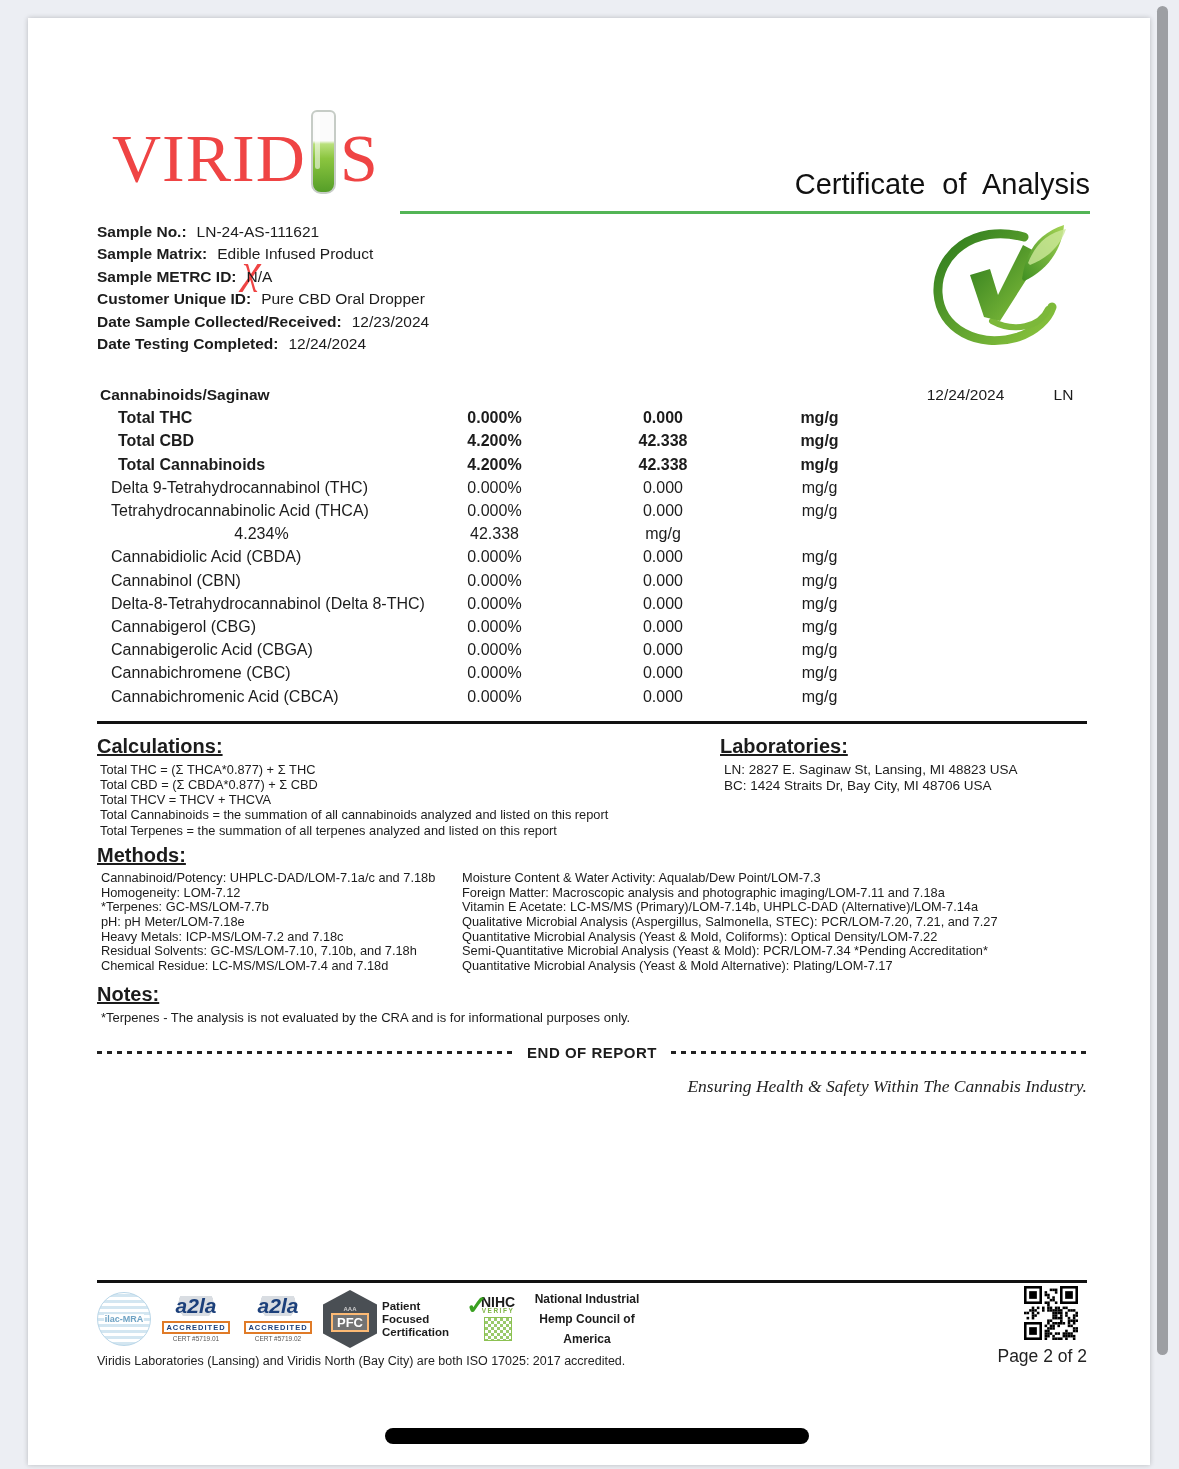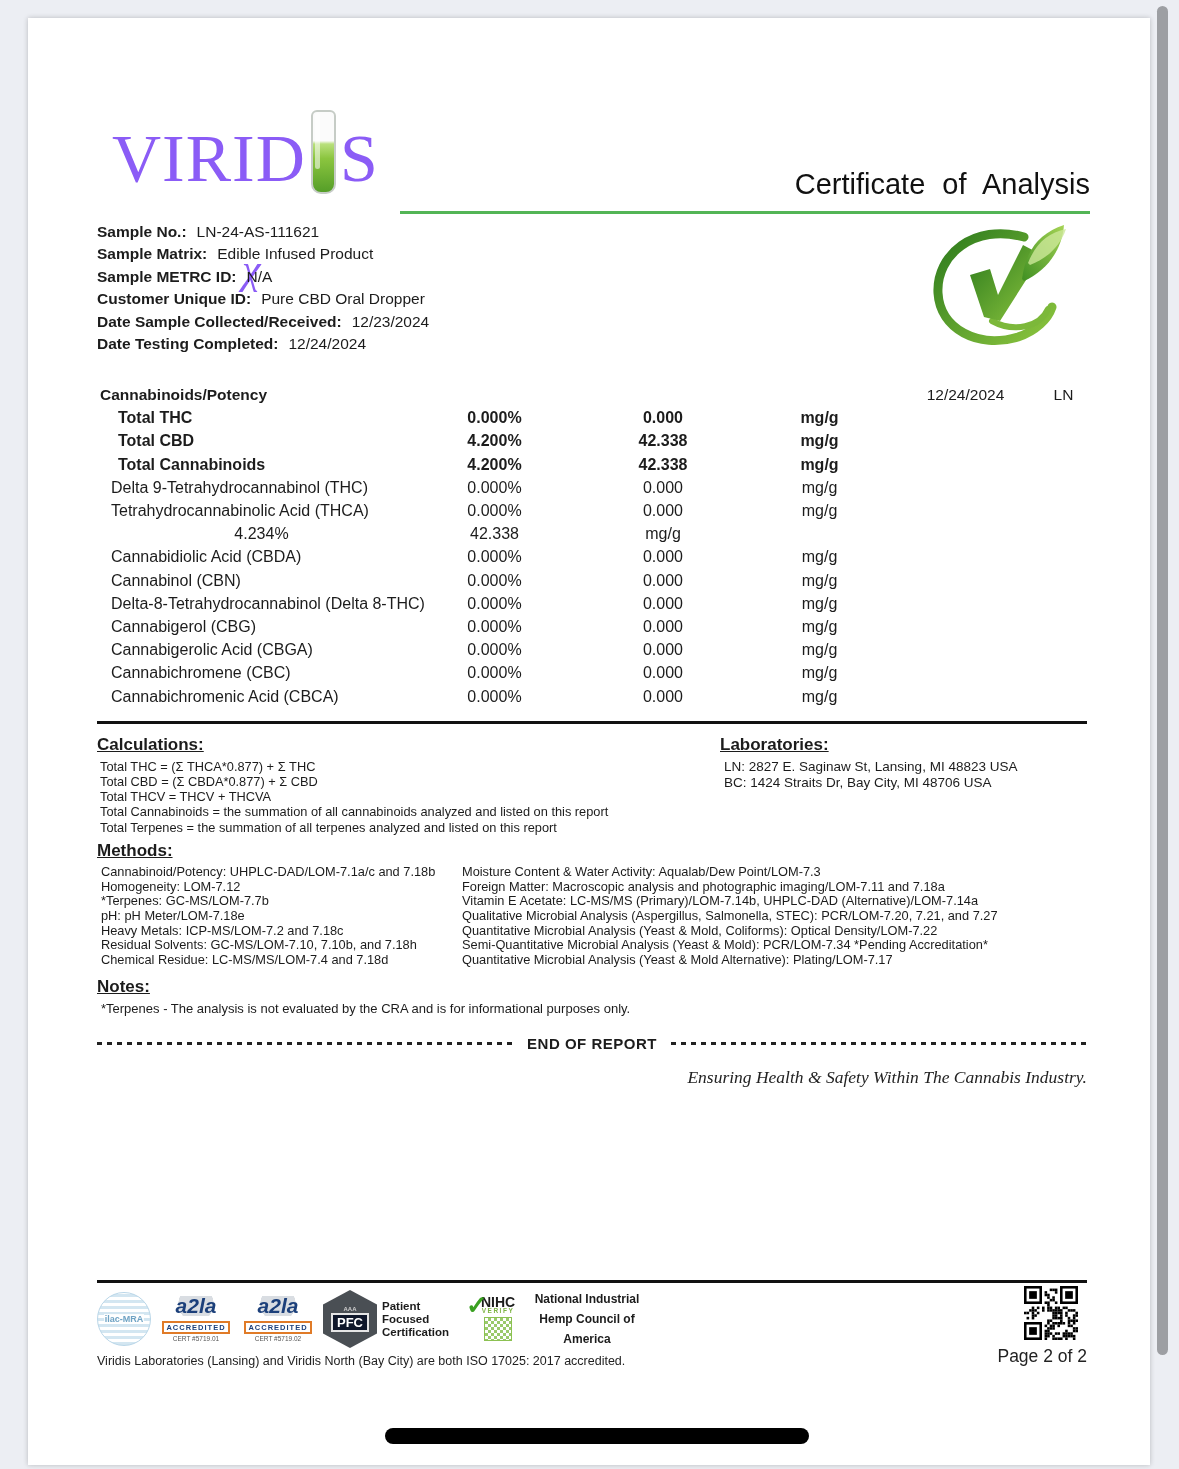--- a/index.html
+++ b/index.html
@@ -1,21 +1,21 @@
 <!DOCTYPE html>
 <html><head>
 <meta charset="utf-8">
 <style>
   html,body{margin:0;padding:0;width:1179px;height:1469px;overflow:hidden;
     background:#eceef3;font-family:"Liberation Sans",sans-serif;color:#1c1c1c;}
   .page{position:absolute;left:28px;top:18px;width:1122px;height:1447px;background:#fff;
     box-shadow:0 0 5px rgba(0,0,0,.22);}
   
   .logo{position:absolute;left:84px;top:92px;display:flex;align-items:flex-end;
-    font-family:"Liberation Serif",serif;color:#8b5cf6;font-size:68px;line-height:1;letter-spacing:1px;}
+    font-family:"Liberation Serif",serif;color:#ef4444;font-size:68px;line-height:1;letter-spacing:1px;}
   .r-wrap{position:relative;display:inline-block;}
   .chi{position:absolute;left:10px;top:56px;font-size:42px;font-style:italic;line-height:1;}
   .tube{position:relative;width:21px;height:80px;margin:0 4px -2px 5px;border:2px solid #c6ccc6;
     border-radius:6px 6px 10px 10px;
     background:linear-gradient(#fbfbfb 0 36%,#b9e07c 40%,#8bc53f 58%,#559e28 100%);}
   .tube:before{content:"";position:absolute;left:2px;top:1px;width:5px;height:70%;background:rgba(255,255,255,.55);border-radius:3px;}
   .title-wrap{position:absolute;right:60px;top:150px;width:690px;text-align:right;
     padding-bottom:10px;border-bottom:3px solid #53b556;}
   .title{font-size:29px;word-spacing:9px;color:#111;}
   
@@ -35,21 +35,21 @@
   .trow.bold{font-weight:bold;}
   .trow.bold .c-name{padding-left:21px;}
   .section-row{font-size:15.5px;}
   .section-row .c-name{font-weight:bold;text-align:left;padding-left:3px;line-height:23.2px;}
   .section-row span{line-height:23.2px;text-align:center;display:block;}
   .hr-thick{border:none;border-top:3px solid #111;margin:13px 0 0 0;}
   
   .two-col{display:flex;margin-top:11px;}
   .col-calc{flex:0 0 623px;}
   .col-lab{flex:1;}
-  .sec-head{font-size:17px;font-weight:bold;text-decoration:underline;margin-bottom:4px;}
+  .sec-head{font-size:20px;font-weight:bold;text-decoration:underline;margin-bottom:4px;}
   .calc-line{font-size:12.8px;line-height:15.2px;padding-left:3px;}
   .lab-line{font-size:13.5px;line-height:15.8px;padding-left:4px;}
   
   .methods{margin-top:6px;}
   .methods-cols{display:flex;}
   .m-left{flex:0 0 361px;}
   .m-right{flex:1;}
   .m-line{font-size:12.8px;line-height:14.7px;padding-left:4px;white-space:nowrap;}
   
   .notes{margin-top:9px;}
@@ -72,21 +72,21 @@
   .a2la-mark{font-weight:bold;font-style:italic;color:#1b3f7a;font-size:21px;line-height:20px;
     background:radial-gradient(circle at 50% 40%,#d9dde2 0 45%,transparent 46%);}
   .a2la-box{border:2px solid #e07b28;color:#1b3f7a;font-size:7.5px;font-weight:bold;
     letter-spacing:1px;padding:0 2px;display:inline-block;background:#fff;}
   .a2la-cert{font-size:6.5px;color:#555;margin-top:1px;}
   .pfc{display:flex;align-items:center;gap:5px;}
   .pfc-hex{width:54px;height:58px;background:#4a4f54;display:flex;flex-direction:column;
     align-items:center;justify-content:center;
     clip-path:polygon(50% 0,100% 25%,100% 75%,50% 100%,0 75%,0 25%);}
   .pfc-top{font-size:6px;color:#cfcfcf;font-weight:bold;}
-  .pfc-box{background:#0f172a;border:2px solid #e5e5e5;color:#fff;font-weight:bold;font-size:13px;padding:0 4px;margin-top:1px;}
+  .pfc-box{background:#737373;border:2px solid #fdba74;color:#fff;font-weight:bold;font-size:13px;padding:0 4px;margin-top:1px;}
   .pfc-caption{font-size:11.5px;font-weight:bold;line-height:13px;width:78px;}
   .nihc{display:flex;align-items:center;gap:6px;margin-left:6px;}
   .nihc-badge{position:relative;width:48px;text-align:center;}
   .nihc-check{position:absolute;left:-8px;top:-8px;color:#3aa021;font-size:26px;font-weight:bold;}
   .nihc-name{font-size:14px;font-weight:bold;line-height:9px;}
   .nihc-verify{font-size:6.5px;font-weight:bold;color:#7cb342;letter-spacing:1.5px;line-height:8px;}
   .nihc-qr{width:26px;height:22px;margin:2px auto 0;border:1.5px solid #8cc152;
     background:repeating-conic-gradient(#9aca6a 0 25%,#fff 0 50%) 0 0/6px 6px;}
   .nihc-caption{font-size:12px;font-weight:bold;line-height:20px;width:118px;text-align:center;}
   .iso-text{font-size:12.5px;margin-top:6px;color:#222;}
@@ -162,21 +162,21 @@
       <path d="M44,54 L64,48 L72,74 L97,24 L116,34 L74,100 L58,96 Z" fill="url(#lg1)"></path>
       <path d="M96,58 C100,28 114,12 138,4 C136,30 120,50 98,60 Z" fill="url(#lg2)"></path>
       <path d="M102,42 C110,22 122,12 140,8 C134,26 120,38 104,44 Z" fill="#cde89a" opacity="0.8"></path>
     </svg>
   </div>
 
   <div class="main">
 
 
     <div class="grid section-row tbody">
-      <span class="c-name">Cannabinoids/Potency</span>
+      <span class="c-name">Cannabinoids/Saginaw</span>
       <span></span>
         <span></span>
         <span></span>
         <span></span>
       <span>12/24/2024</span>
       <span>LN</span>
     </div>
 
     <div>
 

